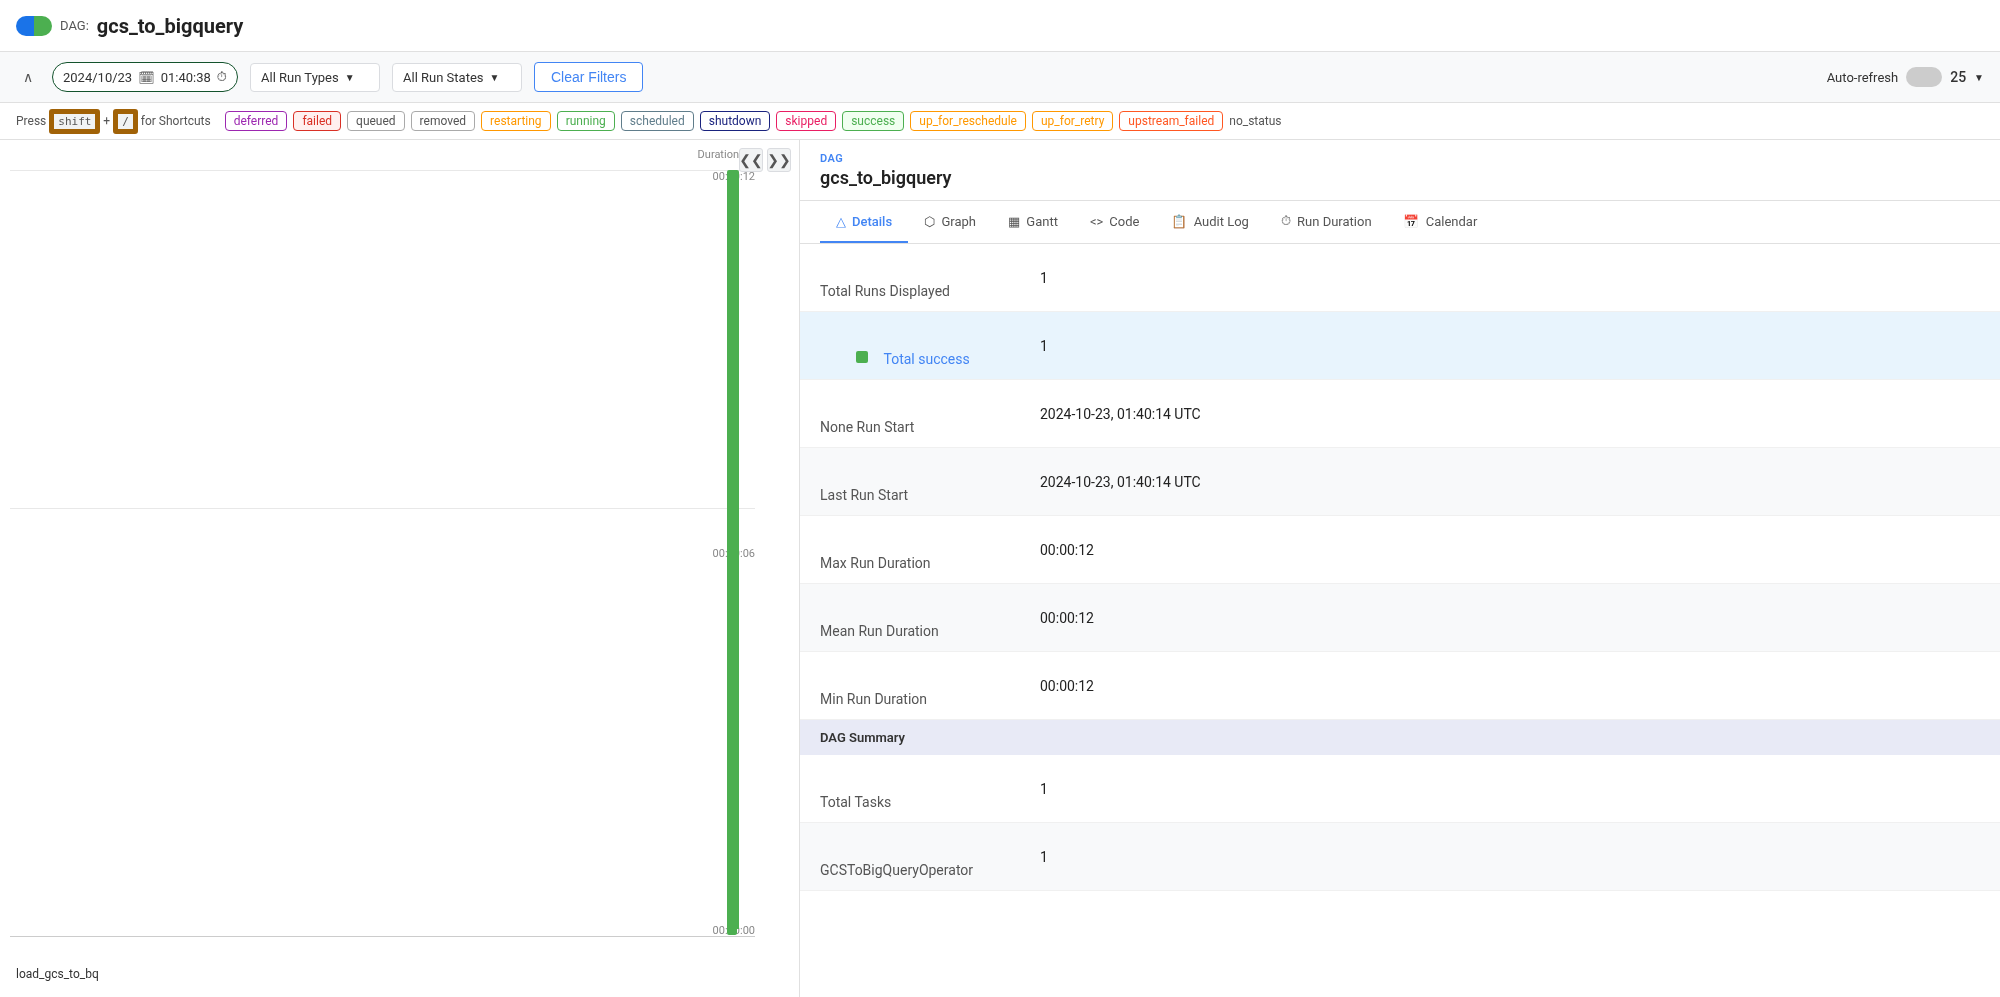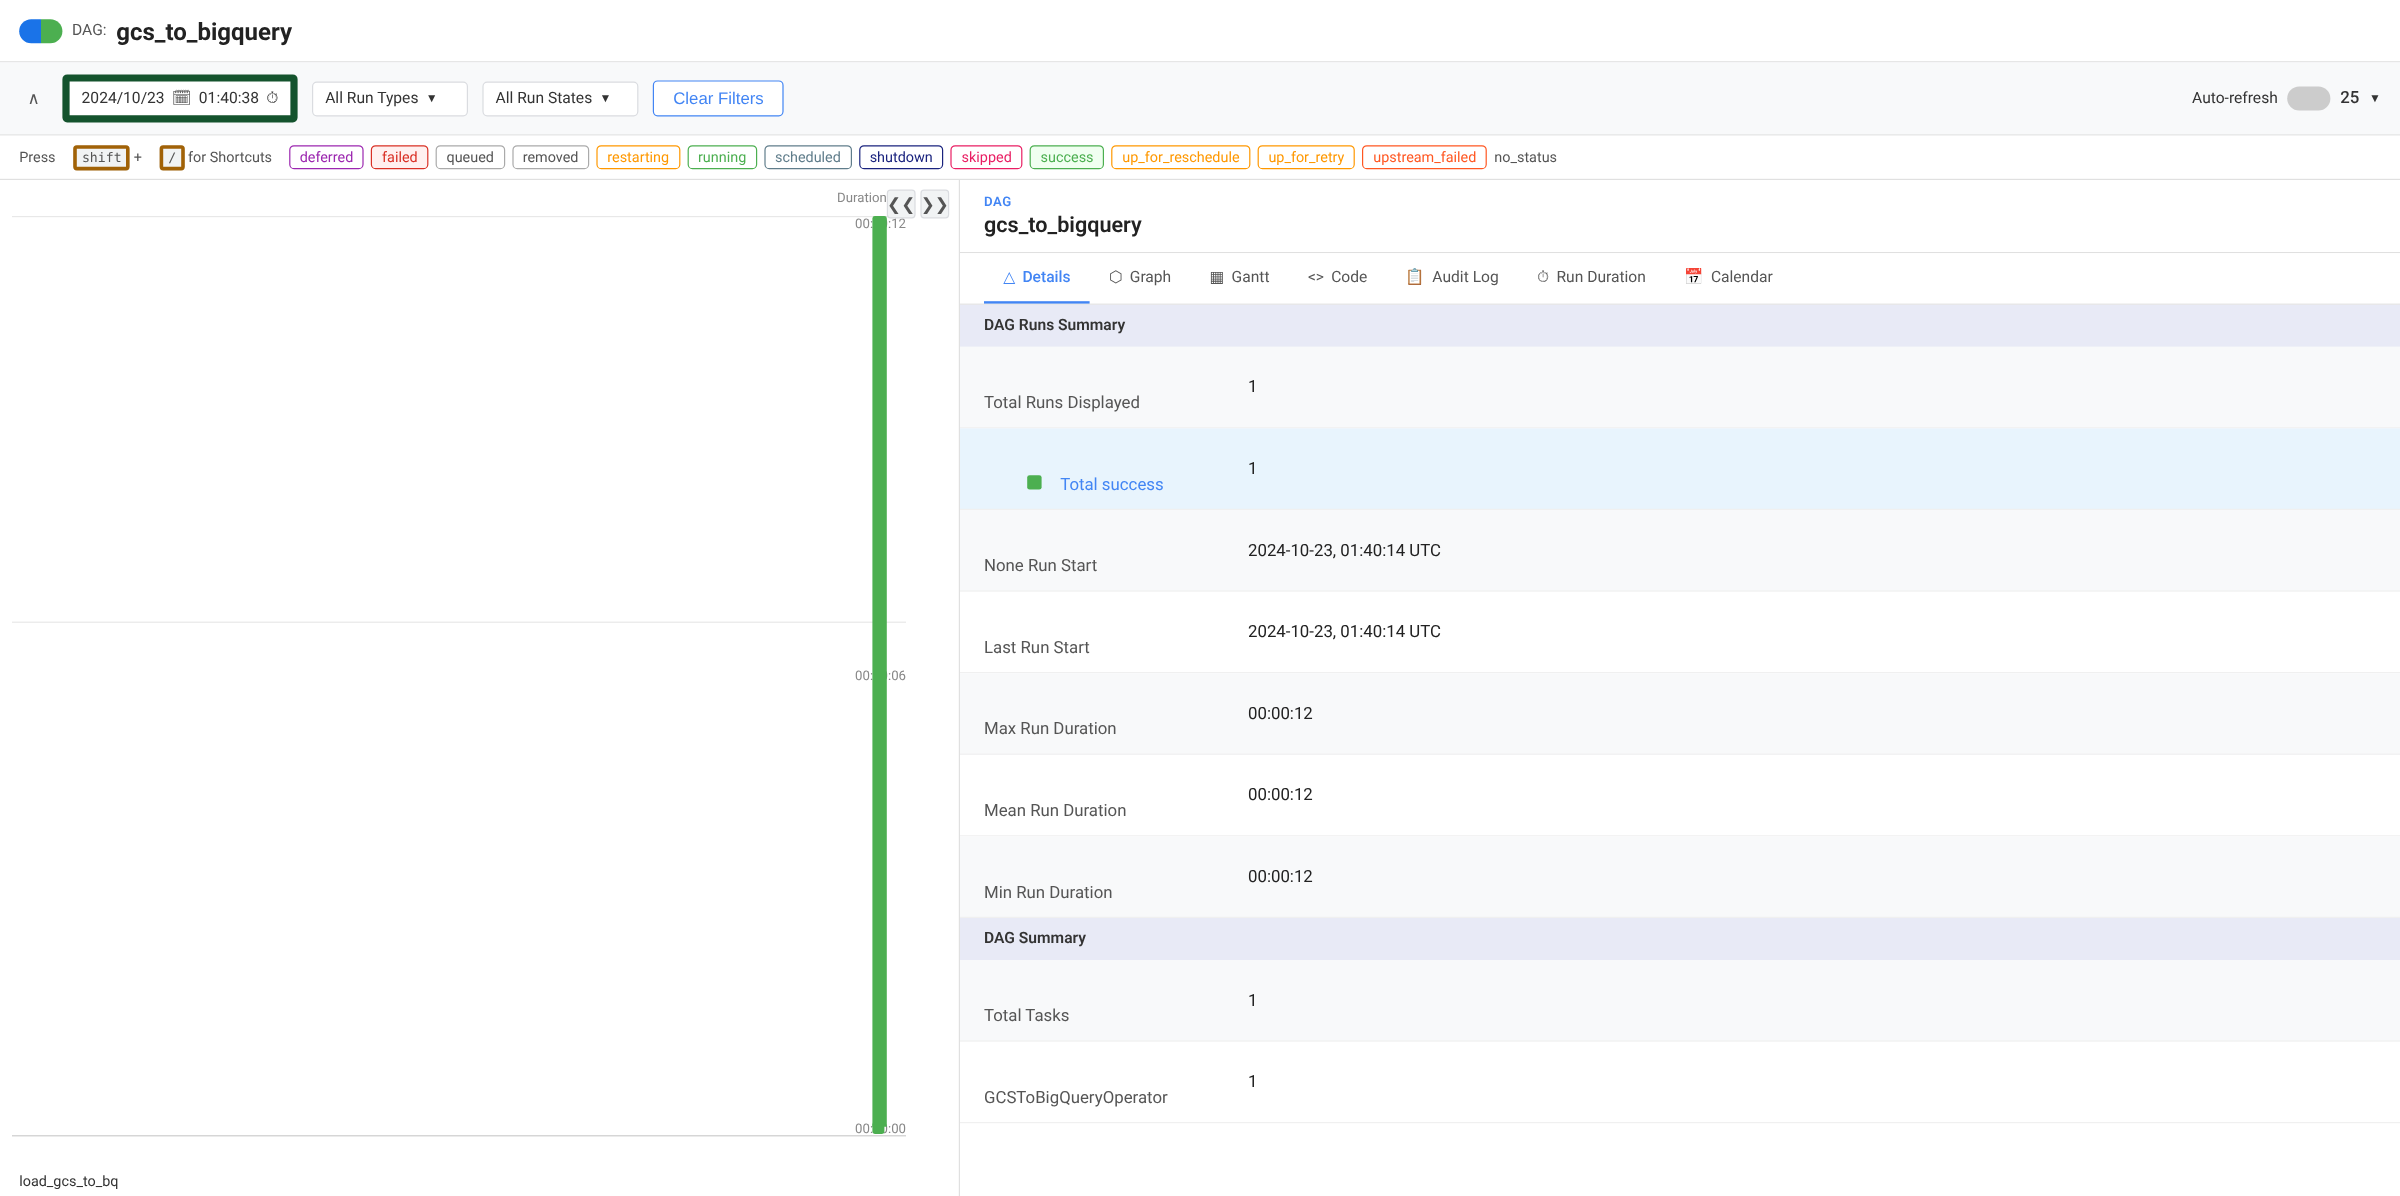--- a/index.html
+++ b/index.html
@@ -49,21 +49,21 @@
       display: flex; align-items: center; gap: 12px;
       background: #f8f9fa; border-bottom: 1px solid #e0e0e0;
       padding: 10px 16px;
     }
     .filter-collapse-btn {
       width: 24px; height: 24px; display: flex; align-items: center; justify-content: center;
       cursor: pointer; color: #555;
     }
     .datetime-input {
       display: flex; align-items: center; gap: 6px;
-      background: #fff; border: 6px solid #14532d; border-radius: 4px;
+      background: #fff; border: 1px solid #14532d; border-radius: 15px;
       padding: 6px 10px; font-size: 13px; cursor: pointer;
     }
     .select-dropdown {
       display: flex; align-items: center; gap: 6px;
       background: #fff; border: 1px solid #dadce0; border-radius: 4px;
       padding: 6px 10px; font-size: 13px; cursor: pointer; min-width: 130px;
     }
     .clear-filters-btn {
       background: #fff; border: 1px solid #4285f4; border-radius: 4px;
       color: #4285f4; padding: 6px 16px; font-size: 14px; cursor: pointer;
@@ -80,22 +80,22 @@
     .chevron-down { font-size: 10px; }
 
     
     .status-bar {
       display: flex; align-items: center; gap: 6px;
       background: #fff; border-bottom: 1px solid #e0e0e0;
       padding: 8px 16px; flex-wrap: wrap;
     }
     .shortcut-hint { font-size: 12px; color: #555; margin-right: 8px; }
     .shortcut-key {
-      background: #f1f3f4; border: 3px solid #a16207; border-radius: 3px;
-      padding: 1px 4px; font-family: monospace; font-size: 11px; margin-left: 12px;
+      background: #f1f3f4; border: 5px solid #a16207; border-radius: 3px;
+      padding: 1px 4px; font-family: monospace; font-size: 11px;
     }
     .status-badge {
       padding: 2px 8px; border-radius: 4px; font-size: 12px; border: 1px solid;
     }
     .badge-deferred { border-color: #9c27b0; color: #9c27b0; }
     .badge-failed { border-color: #d93025; color: #d93025; background: #fff0ef; }
     .badge-queued { border-color: #aaa; color: #555; }
     .badge-removed { border-color: #aaa; color: #555; }
     .badge-restarting { border-color: #ff9800; color: #ff9800; }
     .badge-running { border-color: #4caf50; color: #4caf50; }
@@ -282,21 +282,20 @@
         <span>Run Duration</span>
       </div>
       <div class="tab">
         <span>📅</span>
         <span>Calendar</span>
       </div>
     </div>
 
     <div class="details-content">
 
-      <div class="section-header">DAG Runs Summary</div>
 
       <div class="detail-row">
         <span class="detail-label">Total Runs Displayed</span>
         <span class="detail-value">1</span>
       </div>
 
       <div class="detail-row highlighted">
         <span class="detail-label" style="display: flex; align-items: flex-start; gap: 6px; padding-left: 36px;">
           <span class="success-dot"></span>
           &nbsp;<a class="success-link">Total success</a>

